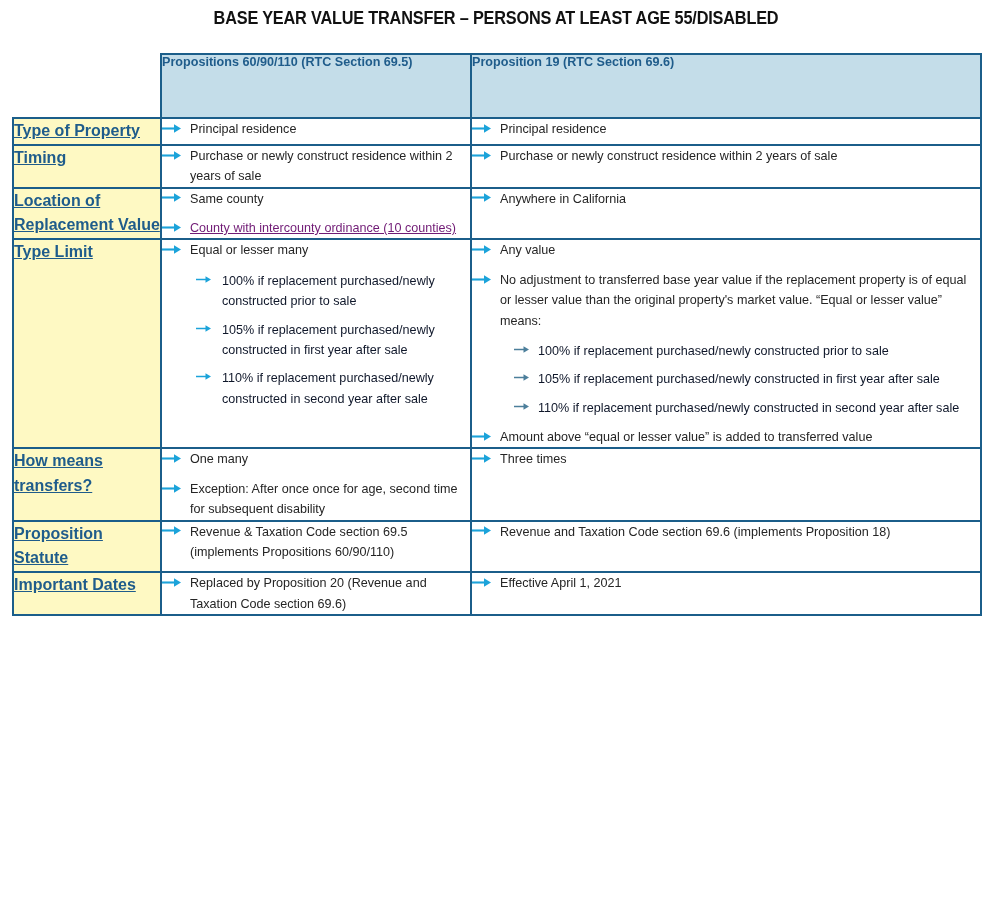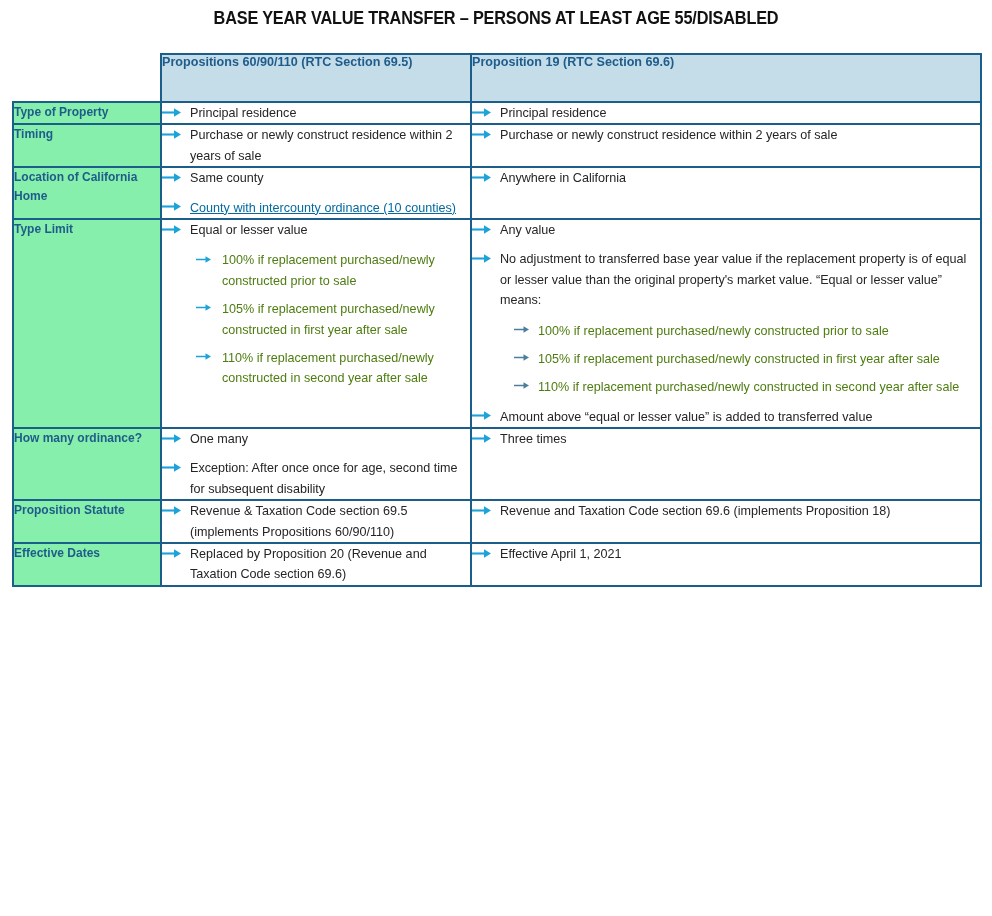--- a/index.html
+++ b/index.html
@@ -60,31 +60,32 @@
     background: #ffffff;
     border: none !important;
   }
   .hdr {
     background: #c4dde9;
     color: #1f5c8b;
     font-size: 12.6px;
     font-weight: bold;
     text-align: left;
     padding: 13px 12px 13px 13px;
-    height: 48px;
+    height: 64px;
   }
 
   
   .rowlabel {
-    background: #86efac;
+    background: #fef9c3;
     color: #1f5c8b;
-    font-size: 12px;
+    font-size: 16px;
     font-weight: bold;
     padding: 13px 8px 10px 12px;
     line-height: 1.55;
+    text-decoration: underline;
   }
 
   
   .cell {
     background: #ffffff;
     padding: 13px 14px 12px 14px;
   }
   .cell.narrow { font-size: 12.6px; }
   .cell.wide   { font-size: 12.6px; }
 
@@ -118,21 +119,21 @@
   ul.alist ul.sublist {
     list-style: none;
     margin: 10px 0 4px 0;
     padding: 0;
   }
   ul.alist ul.sublist > li {
     position: relative;
     padding-left: 24px;
     margin: 0 0 8px 0;
     line-height: 1.62;
-    color: #4d7c0f;
+    color: #0f172a;
   }
   ul.alist ul.sublist > li:last-child { margin-bottom: 2px; }
   .arw-sm {
     position: absolute;
     left: 0;
     top: 0.33em;
     width: 16px;
     height: 9px;
     display: block;
     color: #4c7f9b;
@@ -140,21 +141,21 @@
   .arw-sm svg { display: block; }
 
   
   .cell.narrow ul.alist ul.sublist { margin-left: 6px; }
   .cell.narrow ul.alist ul.sublist > li { padding-left: 26px; }
   .cell.narrow .arw-sm { color: #1ba3da; width: 18px; height: 10px; }
 
   .cell.wide ul.alist ul.sublist { margin-left: 14px; }
 
   a.xlink {
-    color: #0369a1;
+    color: #701a75;
     text-decoration: underline;
   }
 </style>
 </head>
 <body>
 
 <div class="page">
 
   <div class="doc-title">BASE YEAR VALUE TRANSFER – PERSONS AT LEAST AGE 55/DISABLED</div>
 
@@ -212,21 +213,21 @@
               <li><span class="arw">
                   <svg width="20" height="11" viewBox="0 0 20 11">
                     <path d="M0 5.5 L13 5.5" stroke="currentColor" stroke-width="2.1" fill="none"></path>
                     <path d="M12 1.2 L19 5.5 L12 9.8 Z" fill="currentColor"></path>
                   </svg>
                 </span><span>Purchase or newly construct residence within 2 years of sale</span></li>
             </ul>
           </td>
         </tr>
         <tr>
-          <td class="rowlabel">Location of California Home</td>
+          <td class="rowlabel">Location of Replacement Value</td>
           <td class="cell narrow">
             <ul class="alist">
               <li><span class="arw">
                   <svg width="20" height="11" viewBox="0 0 20 11">
                     <path d="M0 5.5 L13 5.5" stroke="currentColor" stroke-width="2.1" fill="none"></path>
                     <path d="M12 1.2 L19 5.5 L12 9.8 Z" fill="currentColor"></path>
                   </svg>
                 </span><span>Same county</span></li>
               <li><span class="arw">
                   <svg width="20" height="11" viewBox="0 0 20 11">
@@ -249,21 +250,21 @@
         </tr>
         <tr>
           <td class="rowlabel">Type Limit</td>
           <td class="cell narrow">
             <ul class="alist">
               <li><span class="arw">
                   <svg width="20" height="11" viewBox="0 0 20 11">
                     <path d="M0 5.5 L13 5.5" stroke="currentColor" stroke-width="2.1" fill="none"></path>
                     <path d="M12 1.2 L19 5.5 L12 9.8 Z" fill="currentColor"></path>
                   </svg>
-                </span><span>Equal or lesser value</span><ul class="sublist">
+                </span><span>Equal or lesser many</span><ul class="sublist">
                   <li><span class="arw-sm">
                       <svg width="16" height="9" viewBox="0 0 16 9">
                         <path d="M0 4.5 L10 4.5" stroke="currentColor" stroke-width="1.5" fill="none"></path>
                         <path d="M9.5 1.3 L15 4.5 L9.5 7.7 Z" fill="currentColor"></path>
                       </svg>
                     </span><span>100% if replacement purchased/newly constructed prior to sale</span></li>
                   <li><span class="arw-sm">
                       <svg width="16" height="9" viewBox="0 0 16 9">
                         <path d="M0 4.5 L10 4.5" stroke="currentColor" stroke-width="1.5" fill="none"></path>
                         <path d="M9.5 1.3 L15 4.5 L9.5 7.7 Z" fill="currentColor"></path>
@@ -314,21 +315,21 @@
               <li><span class="arw">
                   <svg width="20" height="11" viewBox="0 0 20 11">
                     <path d="M0 5.5 L13 5.5" stroke="currentColor" stroke-width="2.1" fill="none"></path>
                     <path d="M12 1.2 L19 5.5 L12 9.8 Z" fill="currentColor"></path>
                   </svg>
                 </span><span>Amount above “equal or lesser value” is added to transferred value</span></li>
             </ul>
           </td>
         </tr>
         <tr>
-          <td class="rowlabel">How many ordinance?</td>
+          <td class="rowlabel">How means transfers?</td>
           <td class="cell narrow">
             <ul class="alist">
               <li><span class="arw">
                   <svg width="20" height="11" viewBox="0 0 20 11">
                     <path d="M0 5.5 L13 5.5" stroke="currentColor" stroke-width="2.1" fill="none"></path>
                     <path d="M12 1.2 L19 5.5 L12 9.8 Z" fill="currentColor"></path>
                   </svg>
                 </span><span>One many</span></li>
               <li><span class="arw">
                   <svg width="20" height="11" viewBox="0 0 20 11">
@@ -366,21 +367,21 @@
               <li><span class="arw">
                   <svg width="20" height="11" viewBox="0 0 20 11">
                     <path d="M0 5.5 L13 5.5" stroke="currentColor" stroke-width="2.1" fill="none"></path>
                     <path d="M12 1.2 L19 5.5 L12 9.8 Z" fill="currentColor"></path>
                   </svg>
                 </span><span>Revenue and Taxation Code section 69.6 (implements Proposition 18)</span></li>
             </ul>
           </td>
         </tr>
         <tr>
-          <td class="rowlabel">Effective Dates</td>
+          <td class="rowlabel">Important Dates</td>
           <td class="cell narrow">
             <ul class="alist">
               <li><span class="arw">
                   <svg width="20" height="11" viewBox="0 0 20 11">
                     <path d="M0 5.5 L13 5.5" stroke="currentColor" stroke-width="2.1" fill="none"></path>
                     <path d="M12 1.2 L19 5.5 L12 9.8 Z" fill="currentColor"></path>
                   </svg>
                 </span><span>Replaced by Proposition 20 (Revenue and Taxation Code section 69.6)</span></li>
             </ul>
           </td>

